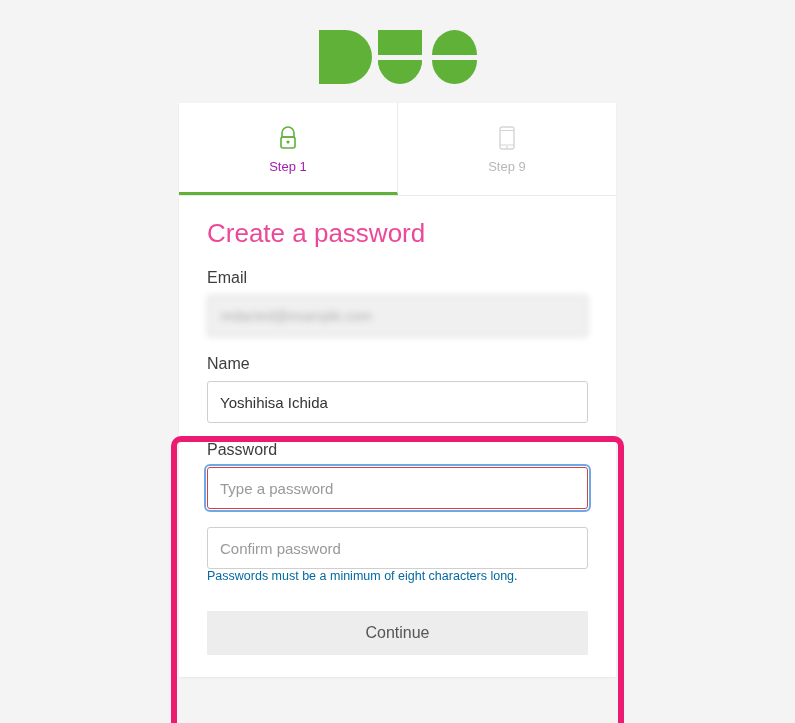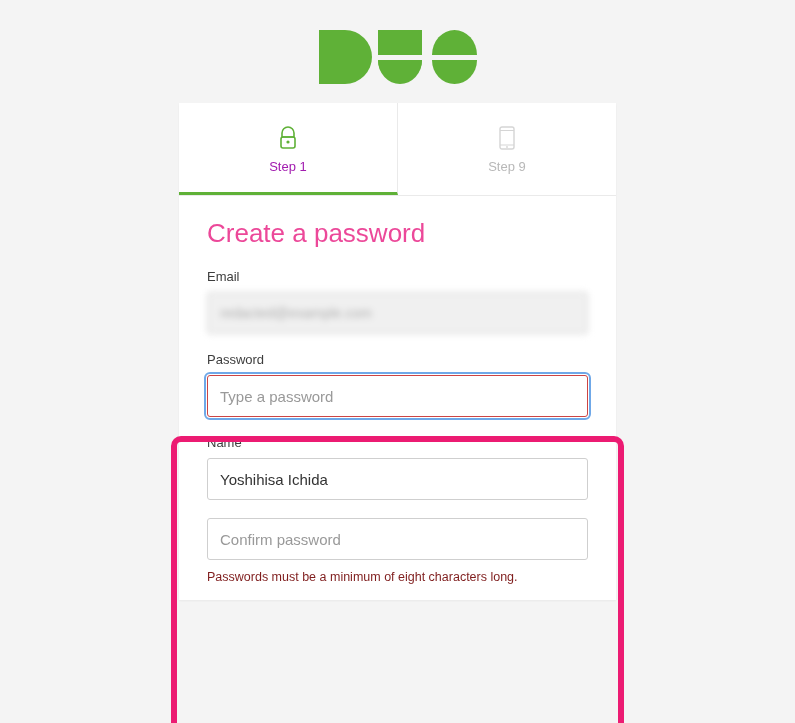--- a/index.html
+++ b/index.html
@@ -52,21 +52,21 @@
       position: relative;
     }
     .heading {
       font-size: 26px;
       font-weight: 400;
       color: #ec4899;
       margin-bottom: 20px;
     }
     .field-group { margin-bottom: 18px; }
     .label {
-      font-size: 13px;
+      font-size: 16px;
       color: #3d3d3d;
       margin-bottom: 8px;
       display: block;
     }
     .input {
       width: 100%;
       height: 42px;
       border: 1px solid #cfcfcf;
       border-radius: 3px;
       padding: 0 12px;
@@ -81,22 +81,21 @@
       filter: blur(3px);
       font-size: 14px;
     }
     .input.focused {
       outline: 2px solid #6fa8e8;
       outline-offset: 1px;
       border: 1px solid #c44;
     }
     .hint {
       font-size: 12.5px;
-      color: #7f1d1d;
-      margin-top: 10px;
+      color: #0369a1;
     }
     .continue-btn {
       width: 100%;
       height: 44px;
       background: #ededed;
       border: none;
       font-size: 16px;
       color: #555;
       cursor: pointer;
       margin-top: 22px;
@@ -155,31 +154,32 @@
 
   <div class="form">
     <h1 class="heading">Create a password</h1>
 
     <div class="field-group">
       <label class="label">Email</label>
       <input class="input readonly" readonly="" value="redacted@example.com" style="">
     </div>
 
     <div class="field-group">
-      <label class="label">Password</label>
-      <input type="password" class="input focused" placeholder="Type a password" style="">
+      <label class="label">Name</label>
+      <input class="input" value="Yoshihisa Ichida" style="">
     </div>
 
     <div class="field-group">
-      <label class="label">Name</label>
-      <input class="input" value="Yoshihisa Ichida" style="">
+      <label class="label">Password</label>
+      <input type="password" class="input focused" placeholder="Type a password" style="">
     </div>
 
     <div class="field-group" style="margin-bottom:6px;">
       <input type="password" class="input" placeholder="Confirm password" style="">
       <div class="hint">Passwords must be a minimum of eight characters long.</div>
     </div>
 
+    <button class="continue-btn">Continue</button>
 
     <div class="highlight-box"></div>
   </div>
 
 </div>
 
 </body></html>

